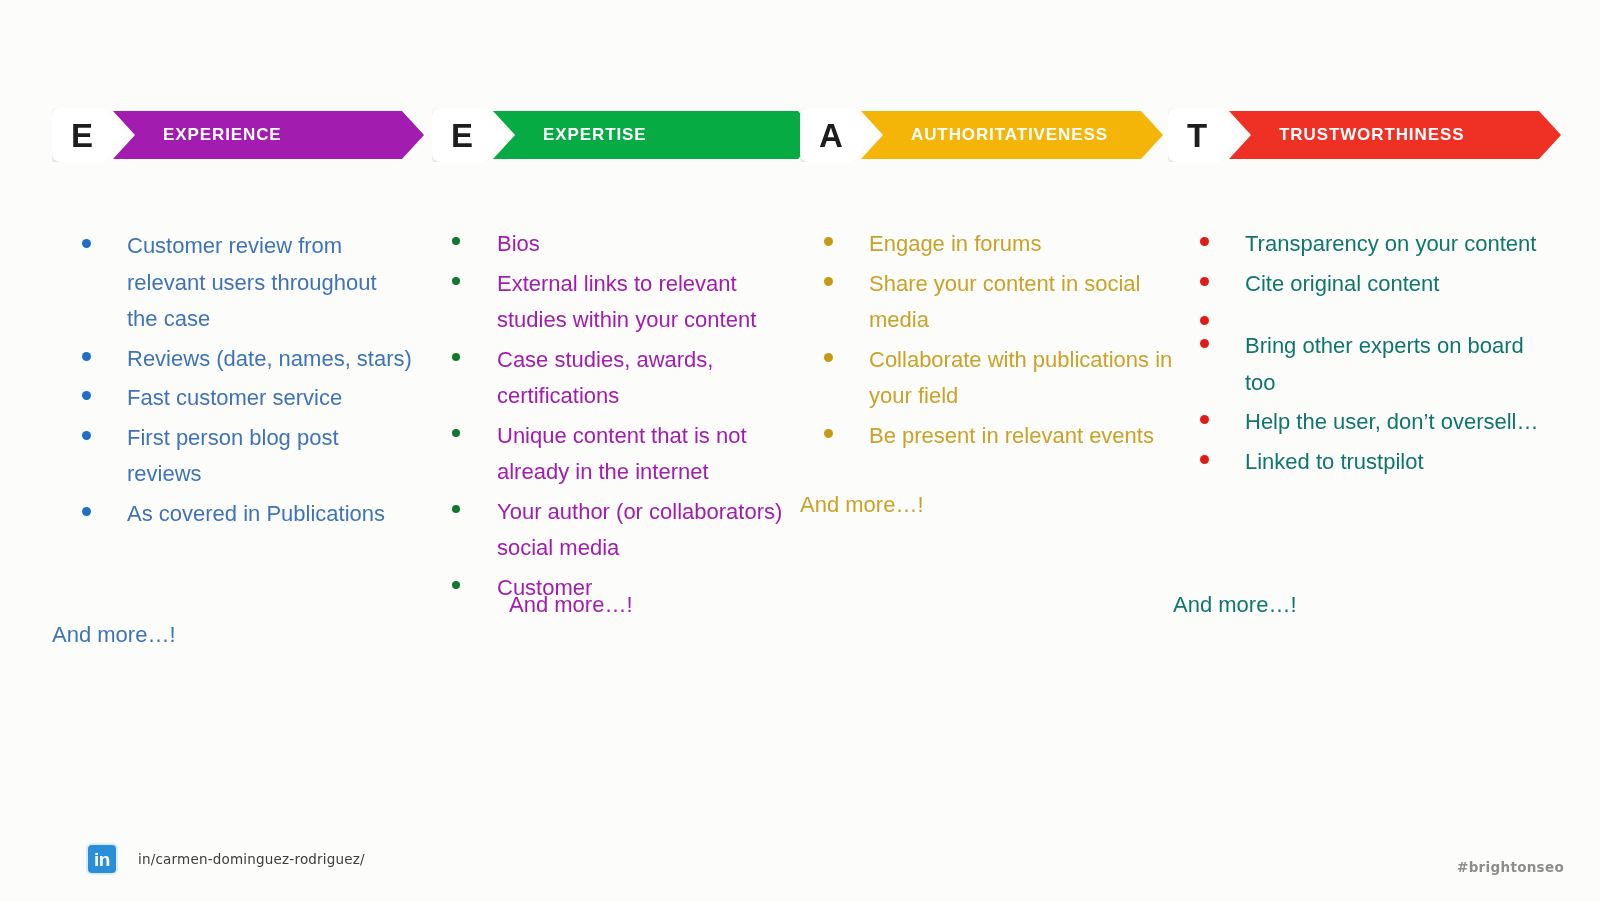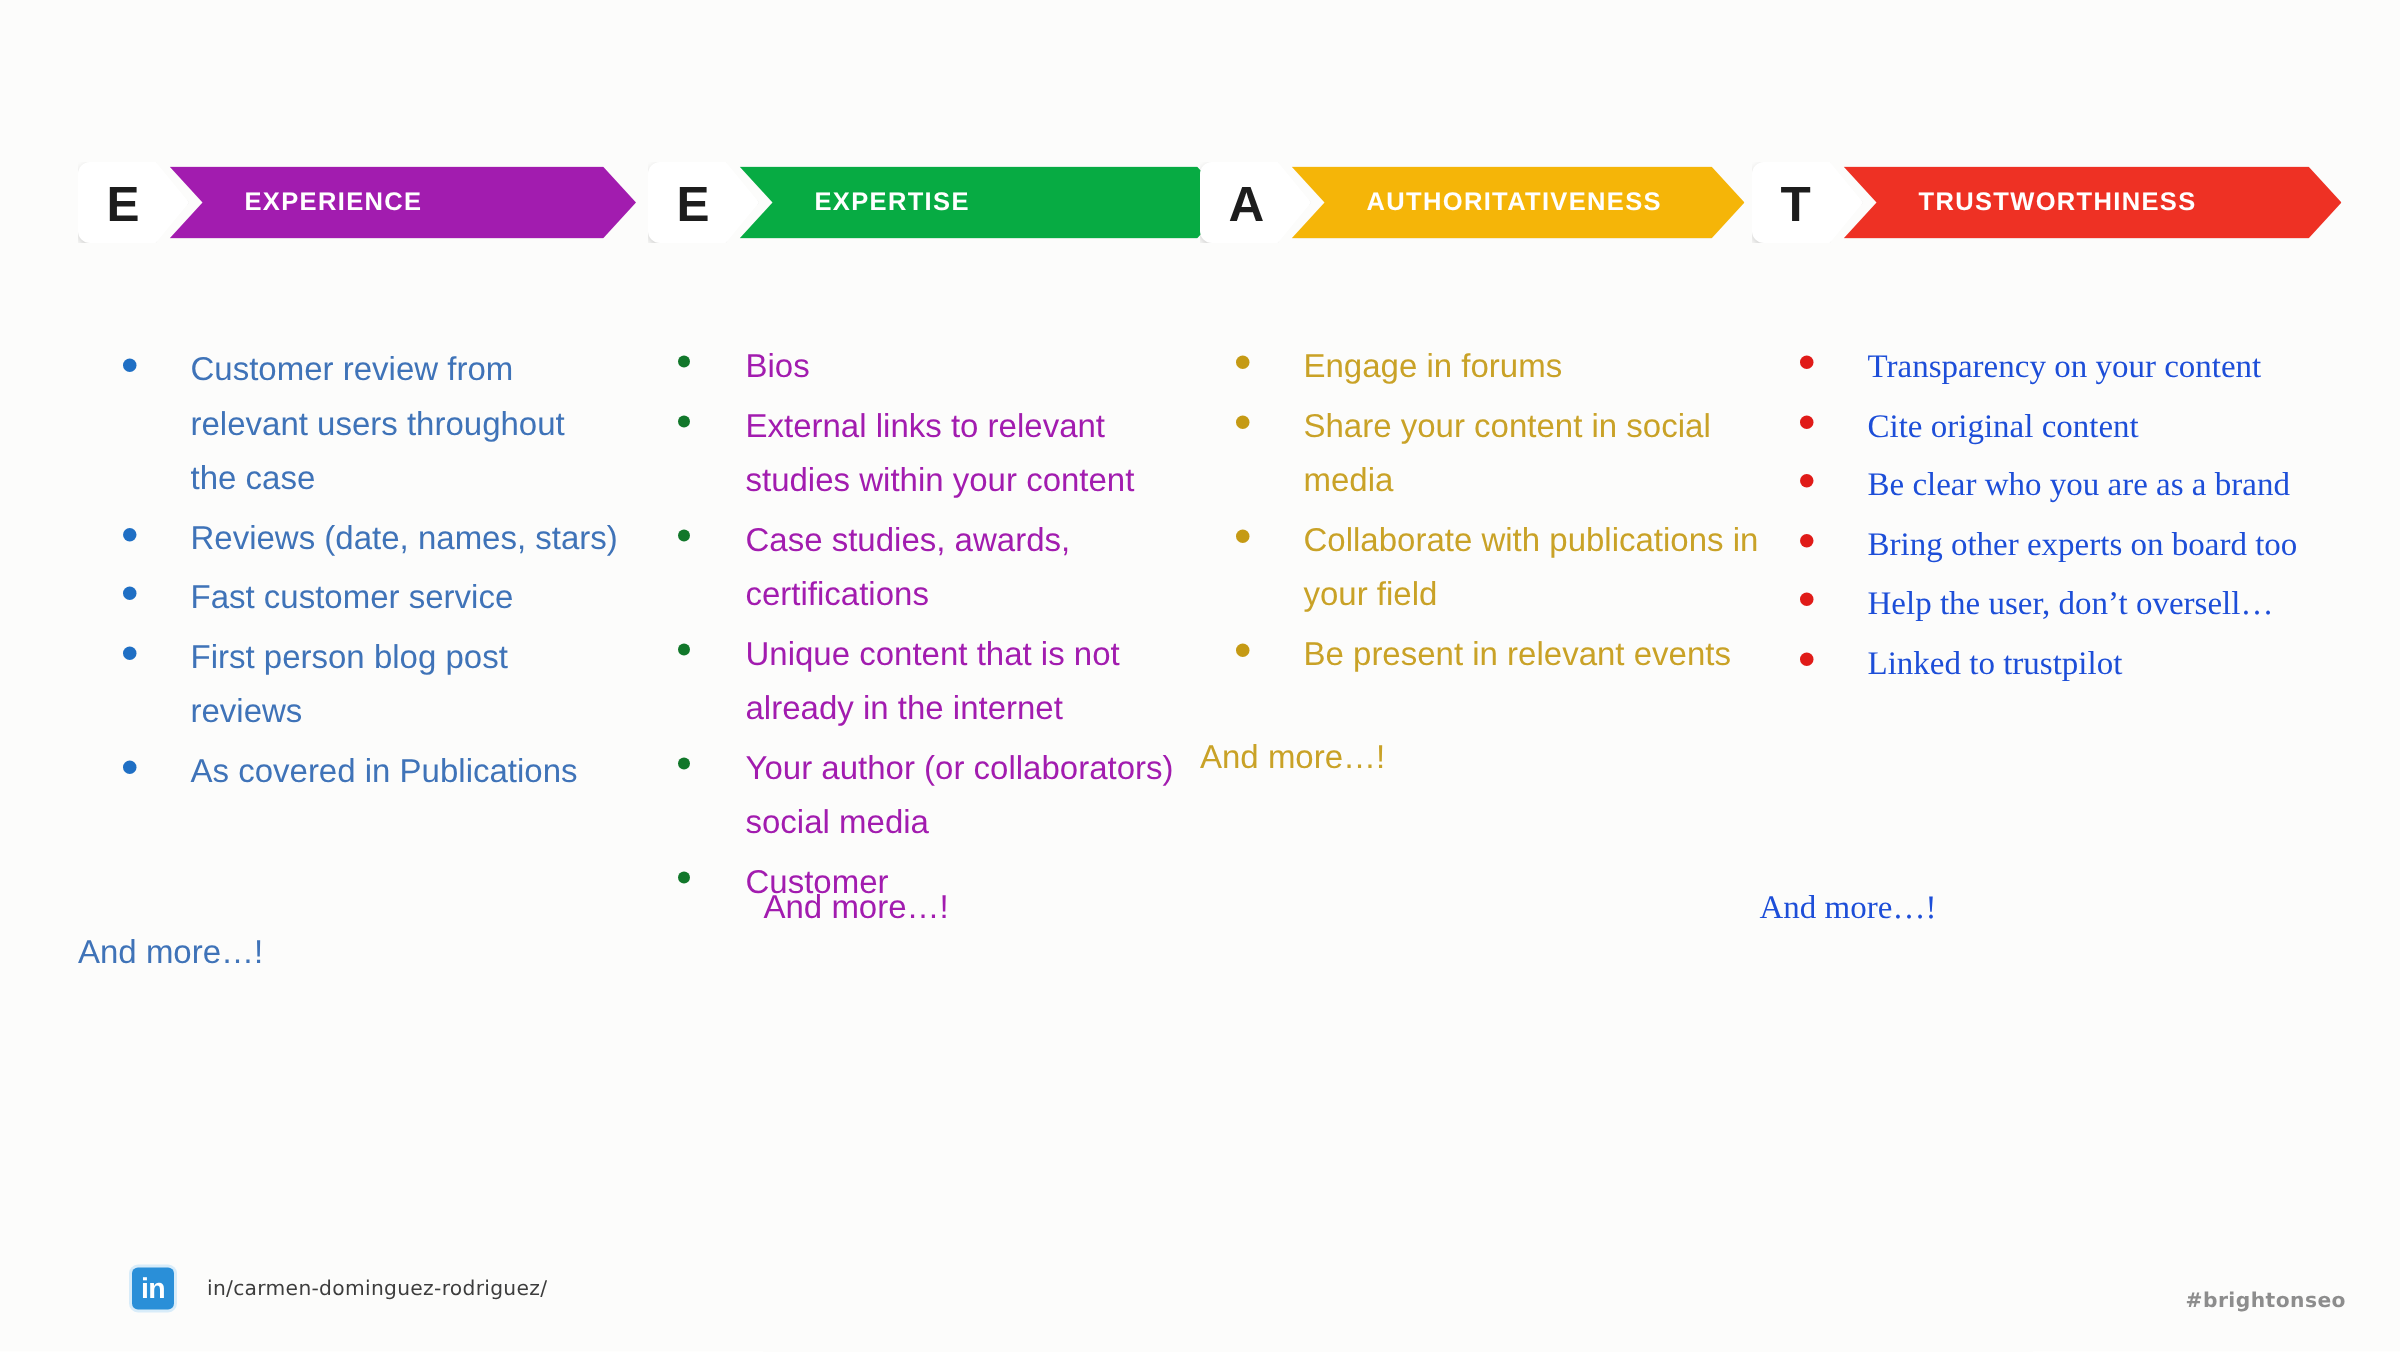--- a/index.html
+++ b/index.html
@@ -129,21 +129,21 @@
   }
   .col-0 .and-more { top: 512px; left: 0px; }
   .col-1 .and-more { top: 482px; left: 77px; }
   .col-2 .and-more { top: 382px; left: 0px; }
   .col-3 .and-more { top: 482px; left: 5px; }
 
   
   .c-blue   { color: #3f73b8; }
   .c-green  { color: #a21caf; }
   .c-amber  { color: #c9a227; }
-  .c-red    { color: #1d4ed8; font-family: Liberation Serif, serif; }
+  .c-red    { color: #0f766e; }
 
   .d-blue   { background: #1f6fc4; }
   .d-green  { background: #11772a; }
   .d-amber  { background: #c59a14; }
   .d-red    { background: #e01b18; }
 
   
   .footer-left {
     position: absolute;
     left: 88px;
@@ -309,21 +309,20 @@
         <li class="item">
           <span class="dot d-red"></span>
           <span class="item-text c-red">Transparency on your content</span>
         </li>
         <li class="item">
           <span class="dot d-red"></span>
           <span class="item-text c-red">Cite original content</span>
         </li>
         <li class="item">
           <span class="dot d-red"></span>
-          <span class="item-text c-red">Be clear who you are as a brand</span>
         </li>
         <li class="item">
           <span class="dot d-red"></span>
           <span class="item-text c-red">Bring other experts on board too</span>
         </li>
         <li class="item">
           <span class="dot d-red"></span>
           <span class="item-text c-red">Help the user, don’t oversell…</span>
         </li>
         <li class="item">

